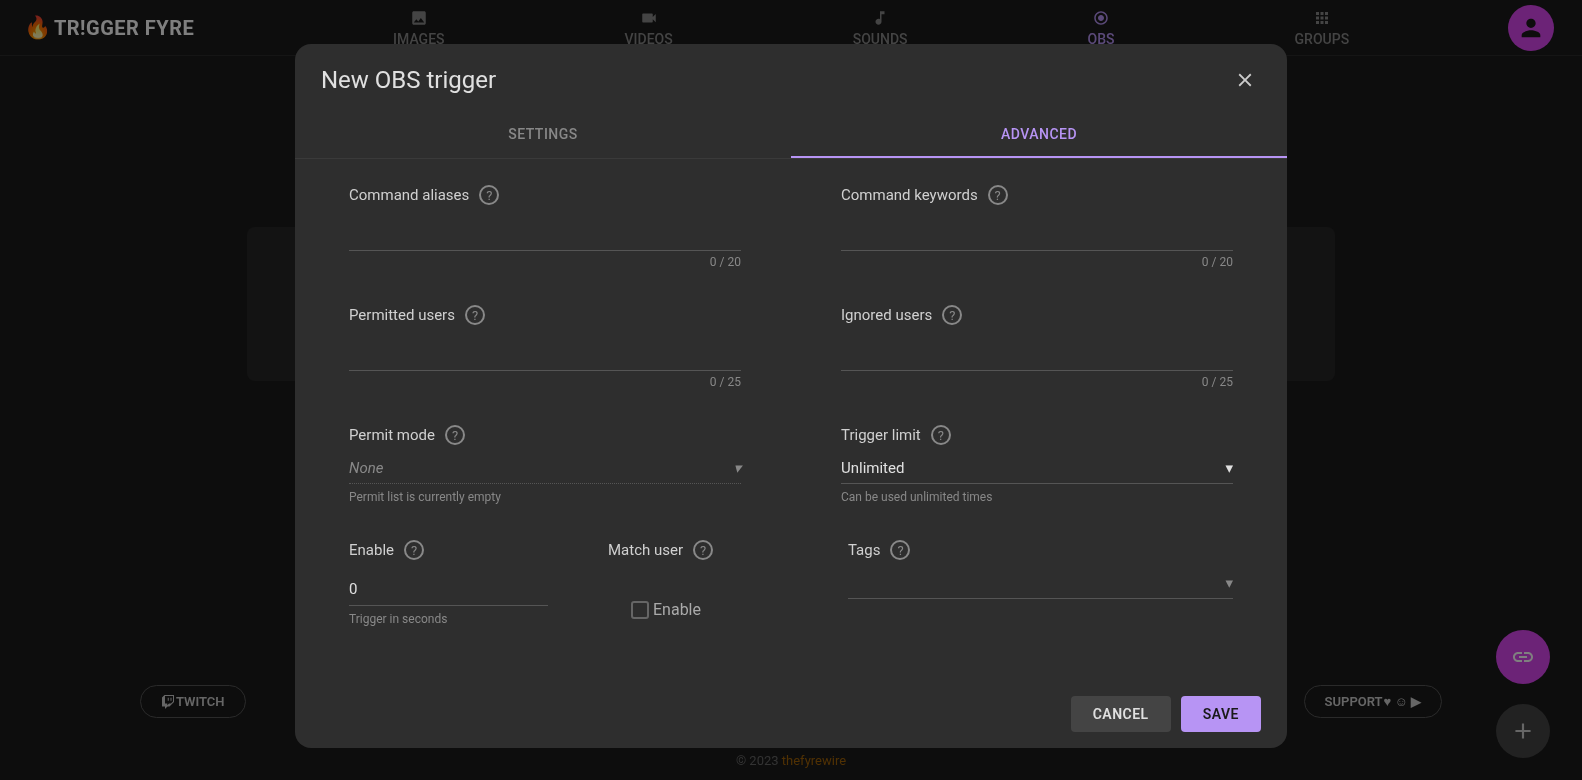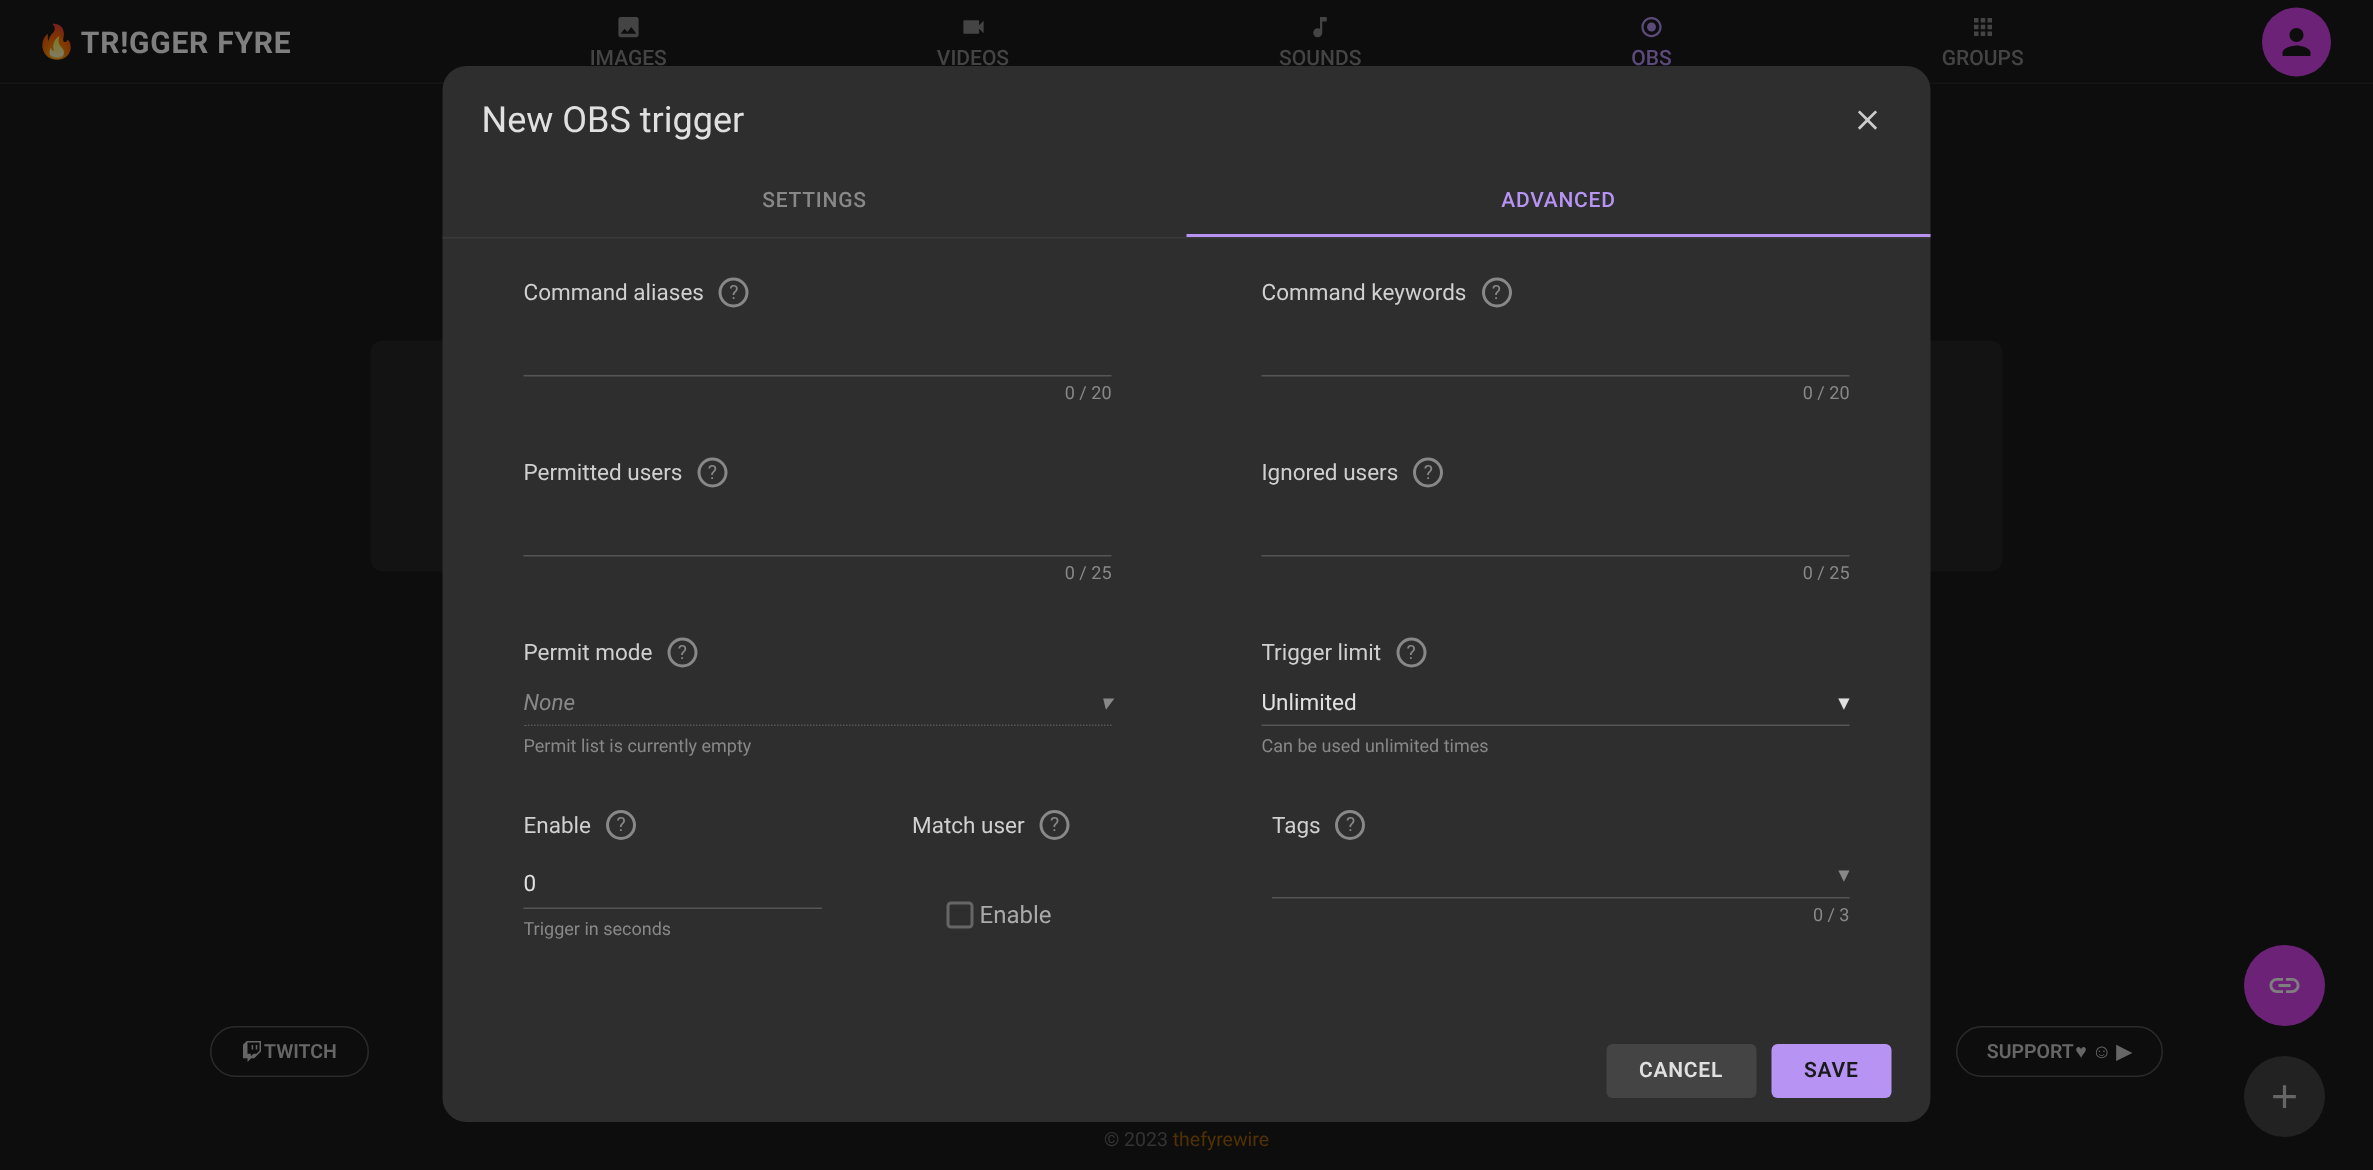--- a/index.html
+++ b/index.html
@@ -575,21 +575,20 @@
         </div>
         <div class="form-group">
           <div class="form-label">
             <span>Tags</span>
             <span class="help-icon">?</span>
           </div>
           <div class="select">
             <span></span>
             <span>▾</span>
           </div>
-          <div class="counter">0 / 3</div>
         </div>
       </div>
     </div>
 
     <div class="modal-footer">
       <button class="btn btn-cancel">CANCEL</button>
       <button class="btn btn-save">SAVE</button>
     </div>
   </div>
 </div>

